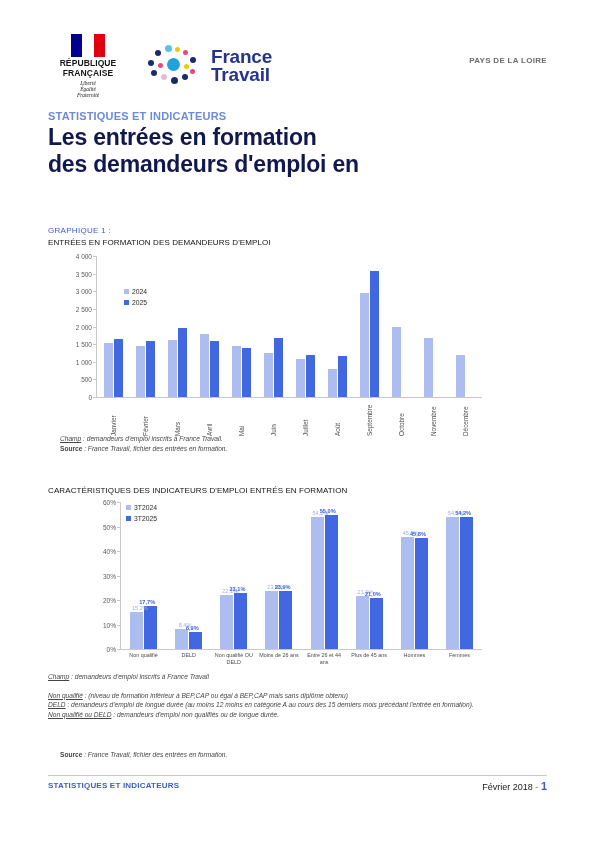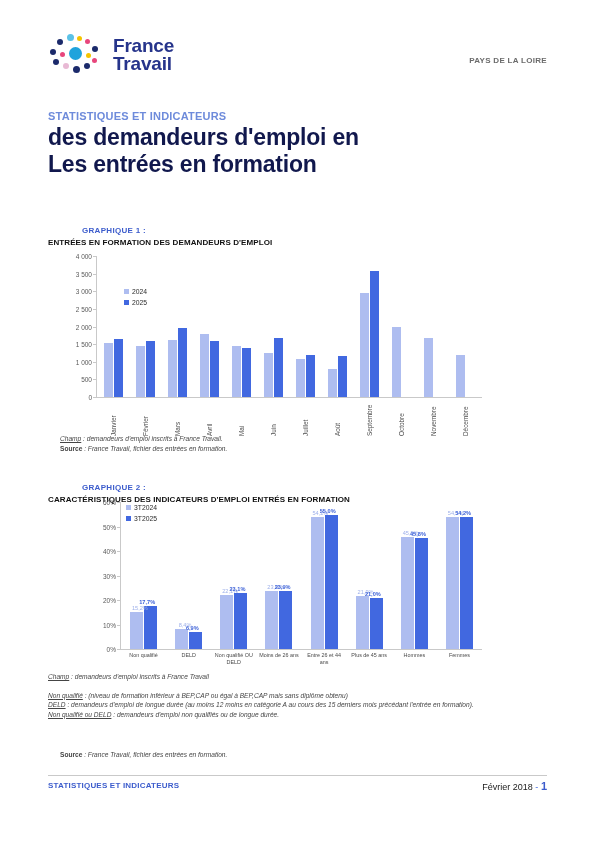--- a/index.html
+++ b/index.html
@@ -52,24 +52,24 @@
     color:#6e8bdb;
   }
   .maintitle {
     position:absolute; left:48px; top:124px; width:470px;
     font-size:23px; font-weight:bold; line-height:27px;
     color:#11184d; letter-spacing:-.2px;
   }
 
   
   .g-label {
-    font-size:8px; font-weight:bold; letter-spacing:.3px; color:#3c5ccc;margin-left:34px;
+    font-size:8px; font-weight:normal; letter-spacing:.3px; color:#3c5ccc;
   }
   .g-title {
-    font-size:8px; font-weight:bold; letter-spacing:.1px; color:#111111;
+    font-size:8px; font-weight:normal; letter-spacing:.1px; color:#111111;
     margin-top:3px;
   }
 
   
   .chart-box { position:absolute; }
   .plot { position:relative; }
   .yaxis { position:absolute; left:0; top:0; bottom:0; width:34px; }
   .ytick {
     position:absolute; right:4px; transform:translateY(-50%);
     font-size:6.5px; color:#595959; white-space:nowrap;
@@ -137,20 +137,36 @@
   .footright .pg { color:#3c5ccc; font-weight:bold; font-size:11px; }
 </style>
 </head>
 <body>
 
 <div class="page">
 
   <div class="header">
     <div class="logos">
 
+      <div class="marianne">
+        <div class="flag">
+          <i class="b"></i>
+            <i class="w"></i>
+            <i class="r"></i>
+        </div>
+        <div class="rf-text">
+          <div>RÉPUBLIQUE</div>
+          <div>FRANÇAISE</div>
+        </div>
+        <div class="devise">
+          <div>Liberté</div>
+          <div>Égalité</div>
+          <div>Fraternité</div>
+        </div>
+      </div>
 
       <div class="ft-logo">
         <div class="dots">
           <span style="left:19px;top:0px;width:7px;height:7px;background:#5bc2e7;"></span>
           <span style="left:29px;top:2px;width:5px;height:5px;background:#f5c400;"></span>
           <span style="left:37px;top:5px;width:5px;height:5px;background:#e8467c;"></span>
           <span style="left:9px;top:5px;width:6px;height:6px;background:#1b2a6b;"></span>
           <span style="left:44px;top:12px;width:6px;height:6px;background:#1b2a6b;"></span>
           <span style="left:21px;top:13px;width:13px;height:13px;background:#1fa3dc;"></span>
           <span style="left:2px;top:15px;width:6px;height:6px;background:#1b2a6b;"></span>
@@ -167,22 +183,22 @@
           <div>Travail</div>
         </div>
       </div>
 
     </div>
     <div class="region">PAYS DE LA LOIRE</div>
   </div>
 
   <div class="kicker">STATISTIQUES ET INDICATEURS</div>
   <div class="maintitle">
+    <div>Les entrées en formation</div>
     <div>des demandeurs d'emploi en</div>
-    <div>Les entrées en formation</div>
   </div>
 
   <div class="chart-box" style="left:48px;top:226px;width:500px;">
     <div class="g-label">GRAPHIQUE 1 :</div>
     <div class="g-title">ENTRÉES EN FORMATION DES DEMANDEURS D'EMPLOI</div>
   </div>
 
   <div class="plot" id="plot1" style="position:absolute;left:62px;top:256px;width:420px;height:142px;">
     <div class="yaxis" id="y1">
         <div class="ytick" style="top: 141px;">0</div>
@@ -309,21 +325,20 @@
   <div class="notes" style="left:60px;top:434px;width:400px;">
     <p>
       <span class="lbl-u">Champ</span><span class="note-it"> : demandeurs d'emploi inscrits à France Travail.</span>
     </p>
     <p>
       <span class="lbl-b">Source</span><span class="note-it"> : France Travail, fichier des entrées en formation.</span>
     </p>
   </div>
 
   <div class="chart-box" style="left:48px;top:483px;width:500px;">
-    <div class="g-label">GRAPHIQUE 2 :</div>
     <div class="g-title">CARACTÉRISTIQUES DES INDICATEURS D'EMPLOI ENTRÉS EN FORMATION</div>
   </div>
 
   <div class="plot" id="plot2" style="position:absolute;left:86px;top:502px;width:396px;height:148px;">
     <div class="yaxis" id="y2">
         <div class="ytick" style="top: 147px;">0%</div>
         <div class="tickmark" style="top: 147px; right: 0px;"></div>
         <div class="ytick" style="top: 122.5px;">10%</div>
         <div class="tickmark" style="top: 122.5px; right: 0px;"></div>
         <div class="ytick" style="top: 98px;">20%</div>

